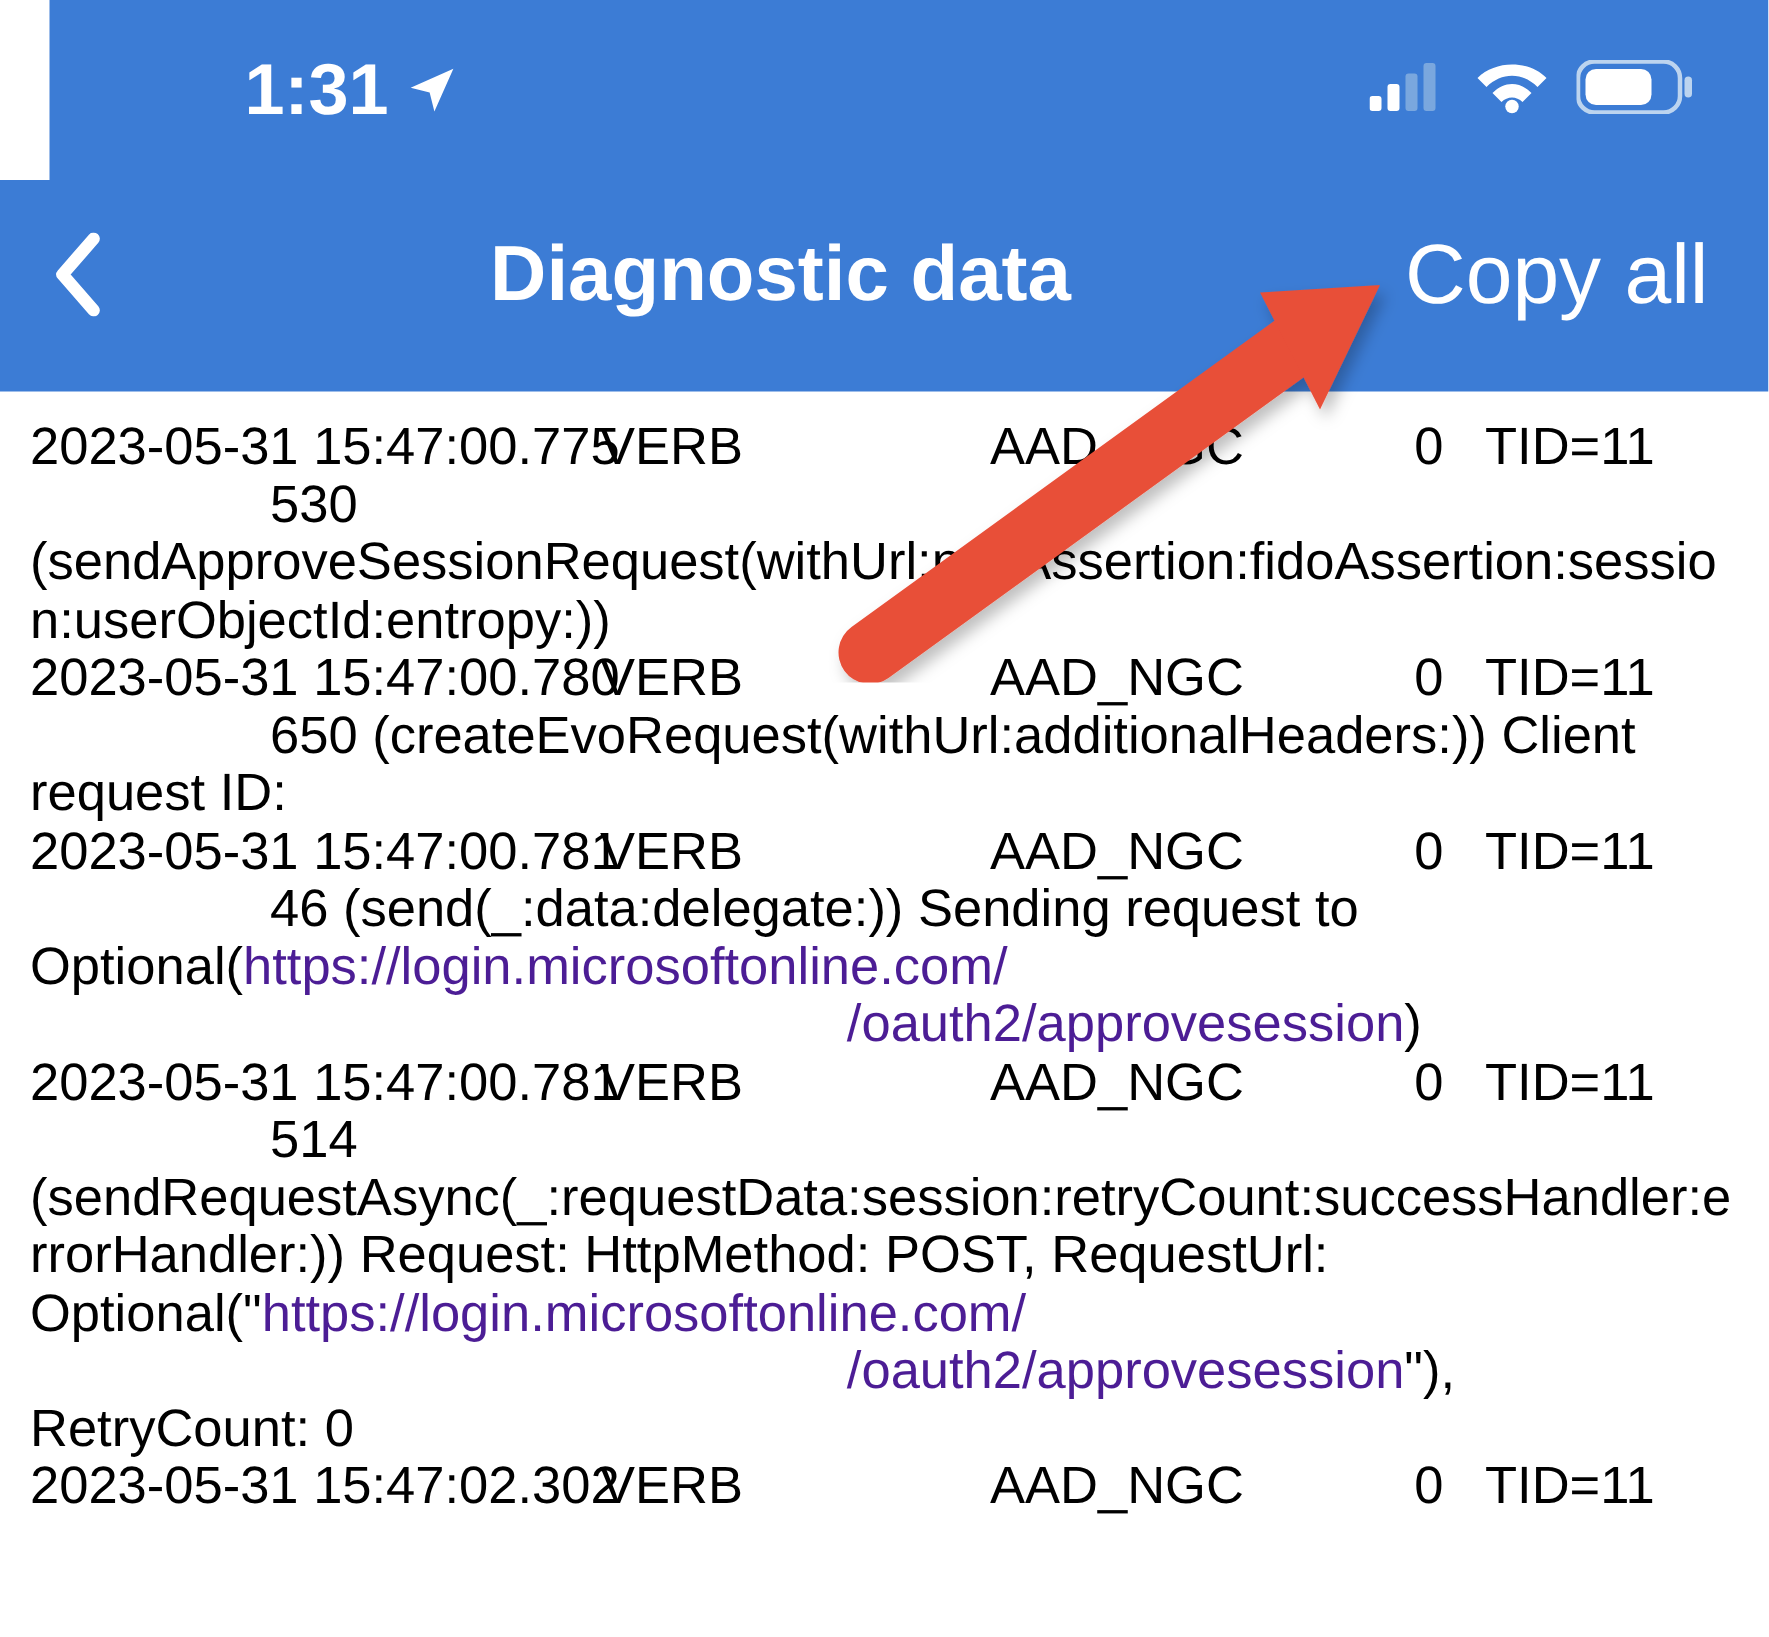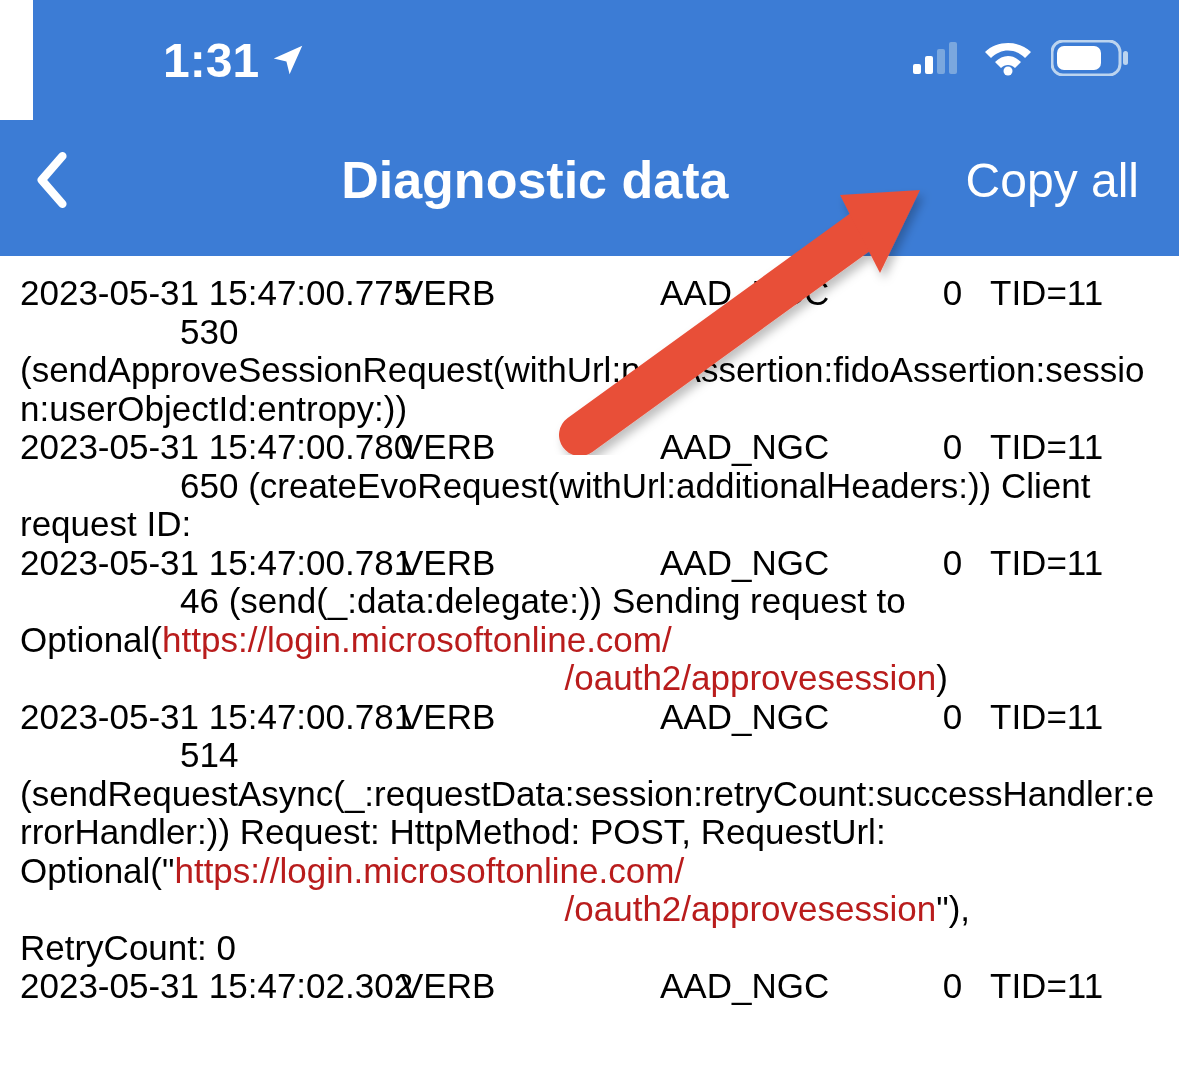--- a/index.html
+++ b/index.html
@@ -44,21 +44,21 @@
   .back-button { width: 70px; display: flex; align-items: center; }
   .nav-title {
     color: #ffffff;
     font-size: 52px;
     font-weight: 600;
     text-align: center;
     flex: 1;
   }
   .copy-all {
     color: #ffffff;
-    font-size: 48px;
+    font-size: 56px;
     font-weight: 400;
     white-space: nowrap;
   }
   .log-body {
     padding: 18px 20px 0 20px;
     color: #000000;
     font-size: 35px;
     line-height: 1.10;
     font-family: -apple-system, "Helvetica Neue", Arial, sans-serif;
     word-break: break-word;
@@ -68,21 +68,21 @@
     display: flex;
     white-space: pre;
   }
   .lh-time  { width: 380px; display: inline-block; }
   .lh-level { width: 260px; display: inline-block; }
   .lh-cat   { width: 255px; display: inline-block; }
   .lh-zero  { width: 75px;  display: inline-block; text-align: center; }
   .lh-tid   { display: inline-block; }
   .log-msg { padding-left: 0; }
   .indent  { display: inline-block; width: 160px; }
-  a.link, span.link { color: #b91c1c; text-decoration: none; text-align: center; }
+  a.link, span.link { color: #4c1d95; text-decoration: none; text-align: center; }
   .arrow-overlay {
     position: absolute;
     top: 135px;
     left: 540px;
     width: 420px;
     height: 320px;
     pointer-events: none;
   }
 </style>
 </head>

